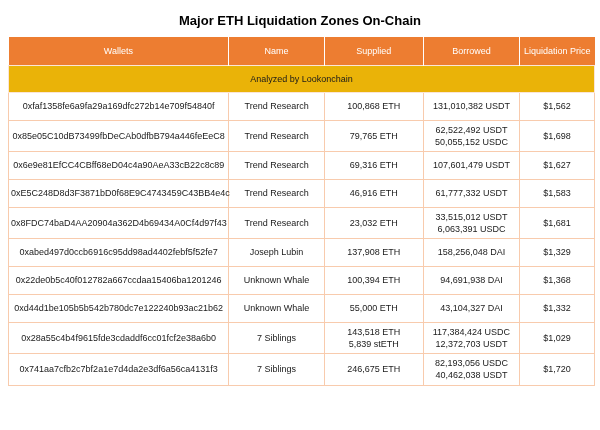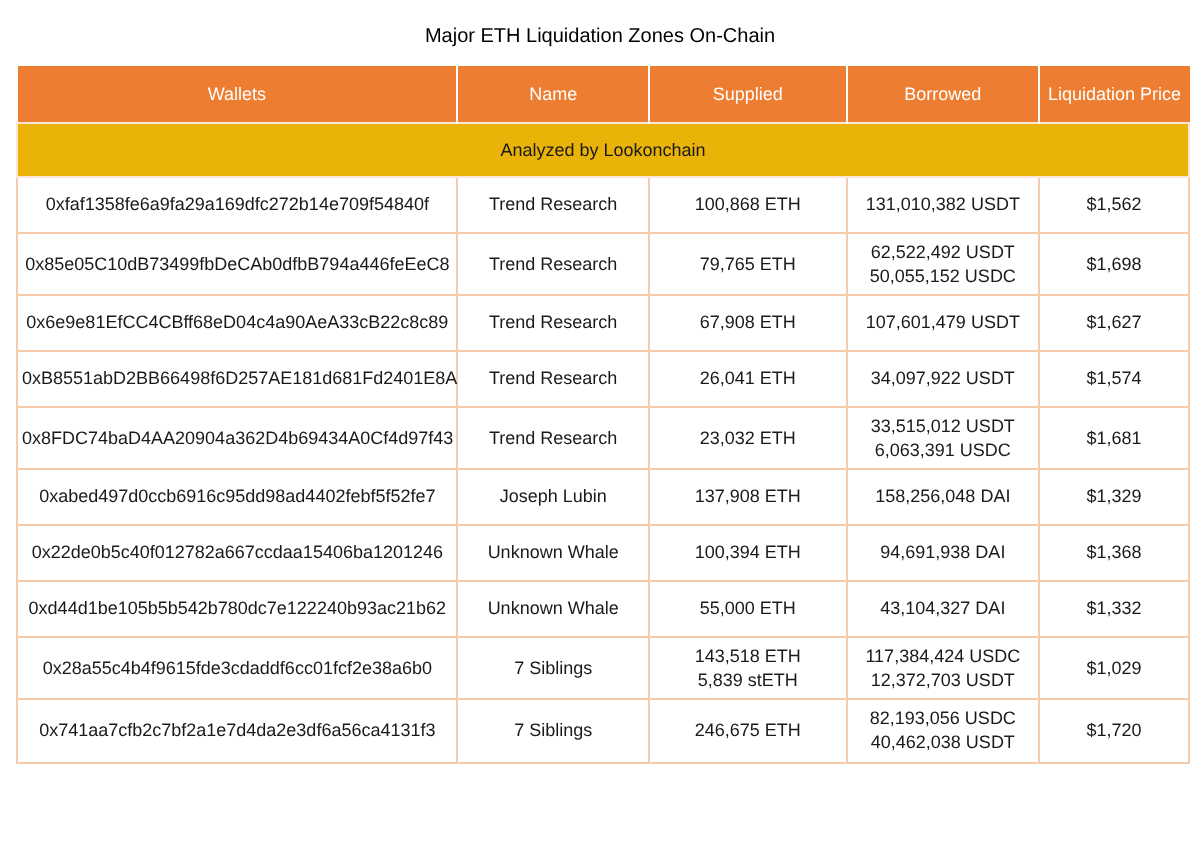--- a/index.html
+++ b/index.html
@@ -5,22 +5,22 @@
   * { box-sizing: border-box; margin: 0; padding: 0; }
   html, body {
     width: 600px; height: 430px;
     background: #ffffff;
     font-family: "Liberation Sans", sans-serif;
     color: #1a1a1a;
     overflow: hidden;
   }
   .page-title {
     text-align: center;
-    font-size: 10px;
-    font-weight: normal;
+    font-size: 13px;
+    font-weight: bold;
     padding-top: 13px;
     padding-bottom: 9px;
     color: #000000;
   }
   table.liq-table {
     width: 587px;
     margin: 0 8px;
     border-collapse: collapse;
     table-layout: fixed;
     font-size: 9px;
@@ -101,33 +101,33 @@
     <td>Trend Research</td>
     <td>79,765 ETH</td>
     <td>62,522,492 USDT
 50,055,152 USDC</td>
     <td>$1,698</td>
   </tr>
 
   <tr>
     <td class="wallet-cell">0x6e9e81EfCC4CBff68eD04c4a90AeA33cB22c8c89</td>
     <td>Trend Research</td>
-    <td>67,908 ETH</td>
+    <td>69,316 ETH</td>
     <td>107,601,479 USDT</td>
     <td>$1,627</td>
   </tr>
 
+  <tr>
+    <td class="wallet-cell">0xE5C248D8d3F3871bD0f68E9C4743459C43BB4e4c</td>
+    <td>Trend Research</td>
+    <td>46,916 ETH</td>
+    <td>61,777,332 USDT</td>
+    <td>$1,583</td>
+  </tr>
 
-  <tr>
-    <td class="wallet-cell">0xB8551abD2BB66498f6D257AE181d681Fd2401E8A</td>
-    <td>Trend Research</td>
-    <td>26,041 ETH</td>
-    <td>34,097,922 USDT</td>
-    <td>$1,574</td>
-  </tr>
 
   <tr>
     <td class="wallet-cell">0x8FDC74baD4AA20904a362D4b69434A0Cf4d97f43</td>
     <td>Trend Research</td>
     <td>23,032 ETH</td>
     <td>33,515,012 USDT
 6,063,391 USDC</td>
     <td>$1,681</td>
   </tr>
 

